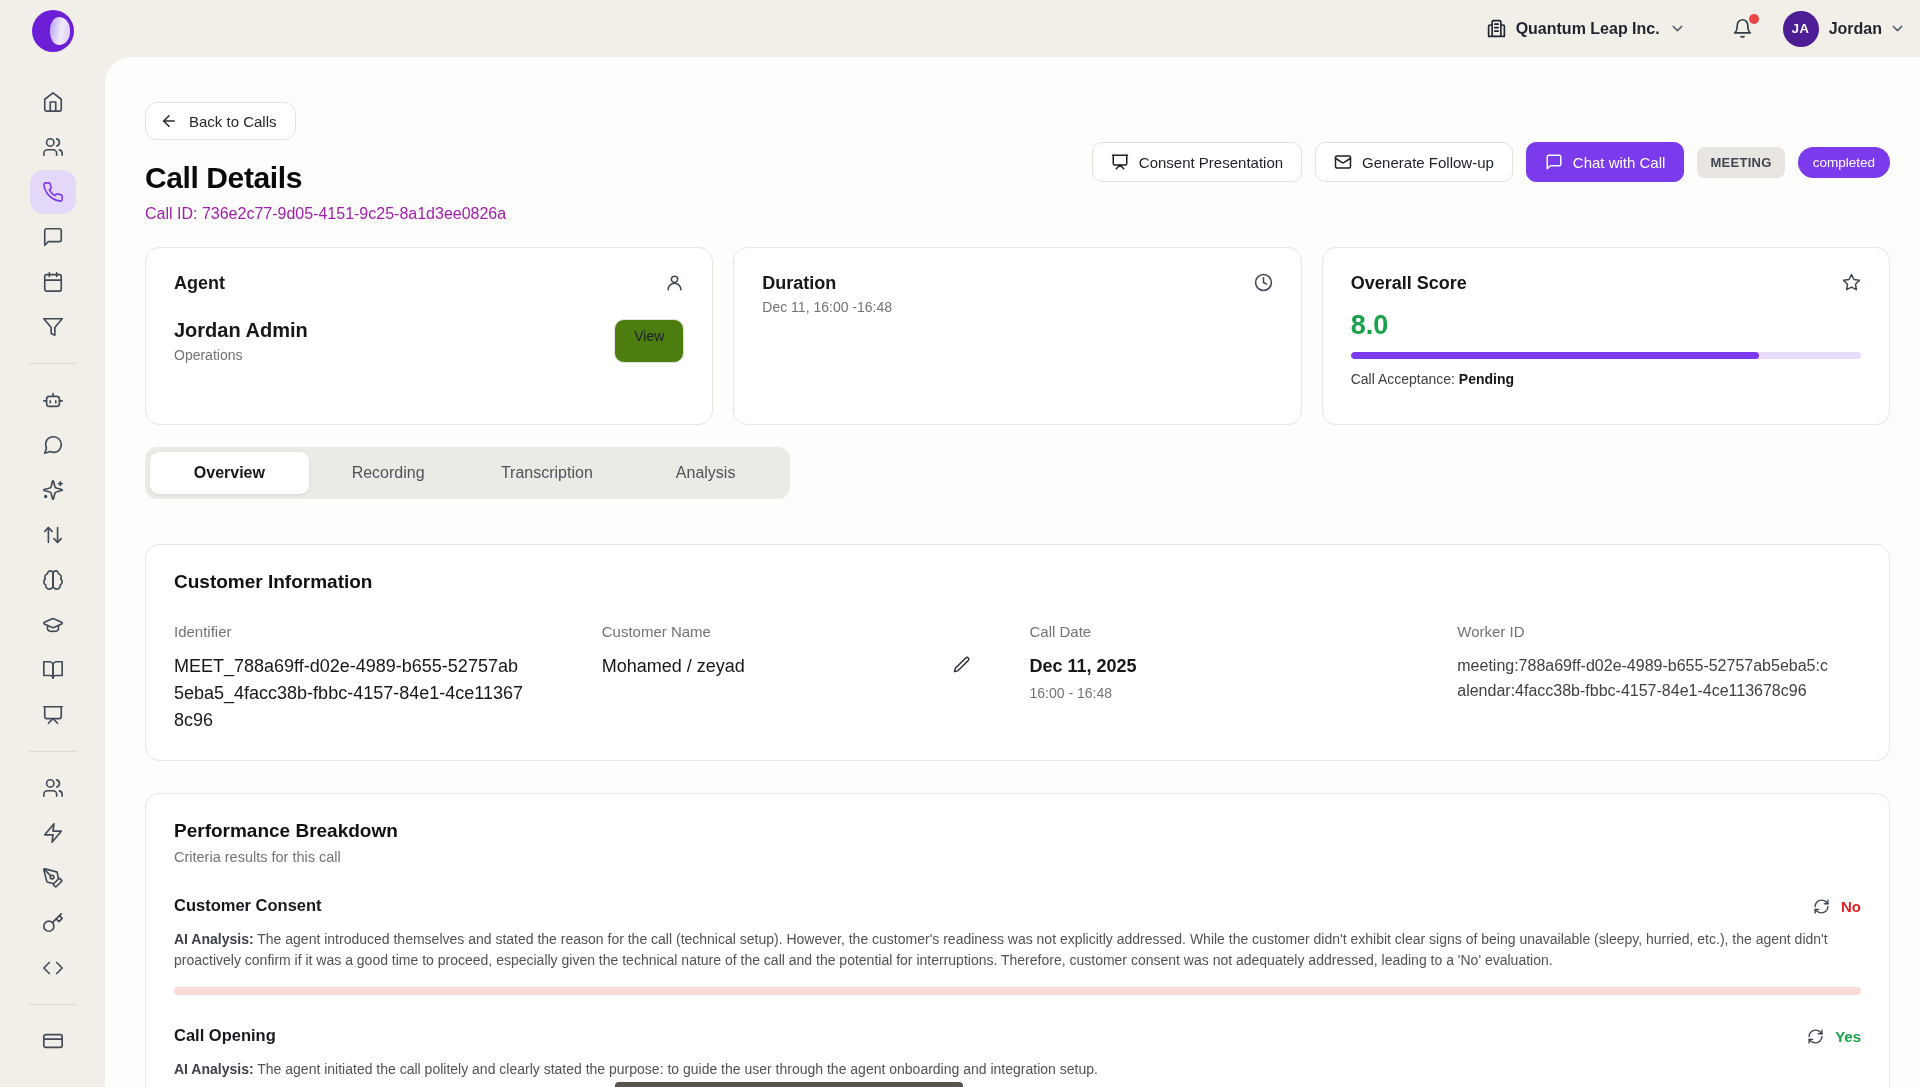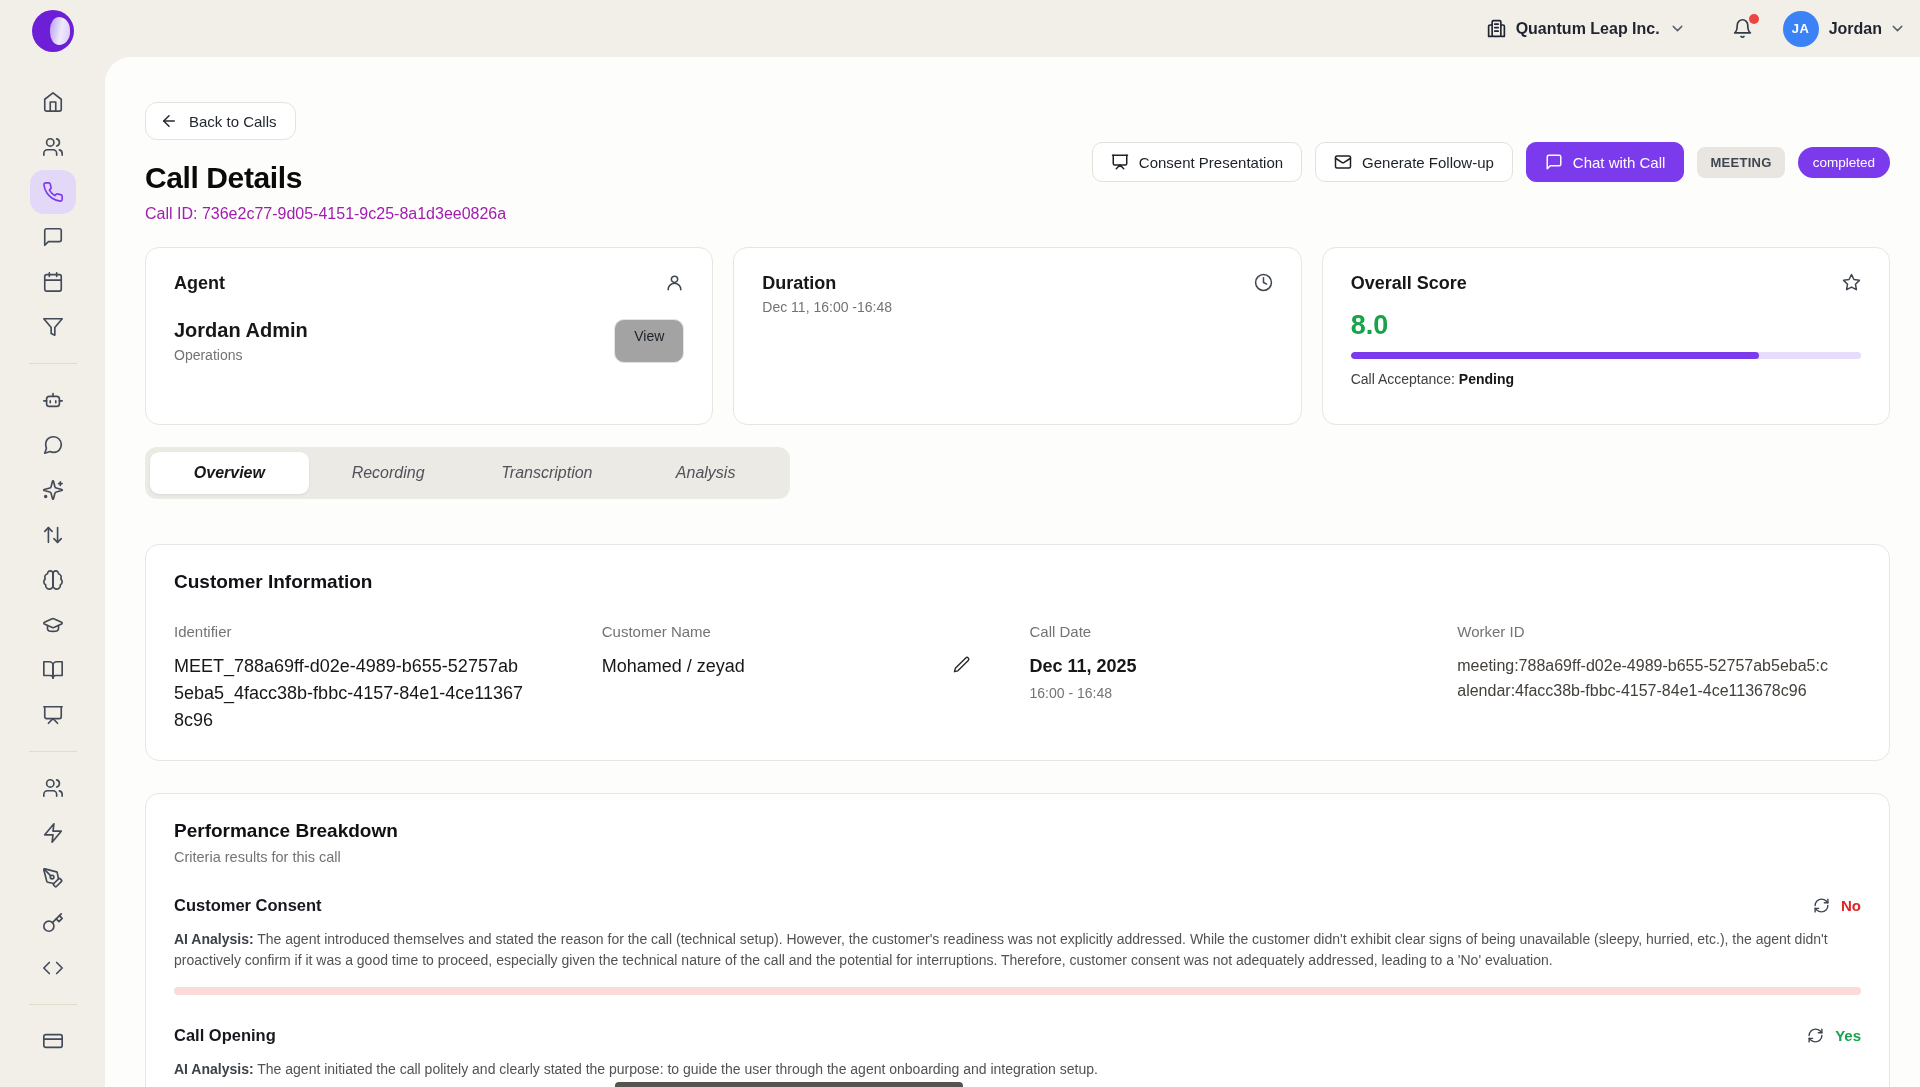--- a/index.html
+++ b/index.html
@@ -40,21 +40,21 @@
   
   .topbar {
     position:absolute; top:0; left:105px; right:0; height:57px;
     display:flex; align-items:center; justify-content:flex-end; padding-right:14px;
   }
   .org-switcher { display:flex; align-items:center; gap:9px; color:#1f2430; cursor:pointer; margin-right:46px; }
   .org-switcher .org-name { font-size:16px; font-weight:600; }
   .bell-wrap { position:relative; margin-right:30px; cursor:pointer; color:#333b46; }
   .bell-dot { position:absolute; top:-4px; right:-6px; width:10px; height:10px; border-radius:50%; background:#ef4444; }
   .avatar {
-    width:36px; height:36px; border-radius:50%; background:#3b82f6; color:#fff;
+    width:36px; height:36px; border-radius:50%; background:#4c1d95; color:#fff;
     font-size:13px; font-weight:700; display:flex; align-items:center; justify-content:center;
     margin-right:10px; cursor:pointer; letter-spacing:.5px;
   }
   .user-name { font-size:16px; font-weight:600; color:#1f2430; margin-right:7px; cursor:pointer; }
   .muted-chev { color:#58616d; }
 
   
   .main {
     position:absolute; left:105px; top:57px; right:0; height:1030px;
     background:#fdfdfc; border-top-left-radius:26px;
@@ -93,39 +93,39 @@
     flex:1; background:#fff; border:1px solid #e8e6e2; border-radius:14px;
     padding:25px 28px; height:178px;
   }
   .card-head { display:flex; align-items:flex-start; justify-content:space-between; }
   .card-title { font-size:18px; font-weight:600; color:#171717; }
   .card-icon { color:#3f4652; }
   .agent-body { margin-top:25px; display:flex; justify-content:space-between; }
   .agent-name { font-size:20px; font-weight:700; }
   .agent-role { font-size:14px; color:#737373; margin-top:5px; }
   .view-btn {
-    background:#a3a3a3; border:1px solid #e5e3df; border-radius:10px;
+    background:#4d7c0f; border:1px solid #e5e3df; border-radius:10px;
     padding:8px 19px; font-size:14px; font-weight:500; color:#1c2128; cursor:pointer;
   }
   .big-value { margin-top:21px; font-size:27px; font-weight:700; color:#0a0a0a; }
   .sub-value { margin-top:5px; font-size:14px; color:#737373; }
   .score-value { margin-top:16px; font-size:27px; font-weight:700; color:#16a34a; }
   .score-track { margin-top:11px; height:7px; border-radius:99px; background:#e7dcf9; overflow:hidden; }
   .score-fill { height:100%; border-radius:99px; background:#7c3aed; }
   .acceptance { margin-top:12px; font-size:14px; color:#404040; }
   .acceptance b { color:#171717; }
 
   
   .tabs {
     margin-top:22px; width:645px; display:flex;
     background:#eceae4; border-radius:12px; padding:5px;
   }
   .tab {
     flex:1; text-align:center; padding:12px 0; font-size:16px; color:#52525b;
-    border-radius:9px; cursor:pointer;font-style:italic;
+    border-radius:9px; cursor:pointer;
   }
   .tab.active { background:#fff; color:#18181b; font-weight:600; box-shadow:0 1px 3px rgba(0,0,0,.08); }
 
   
   .section-card {
     background:#fff; border:1px solid #e8e6e2; border-radius:14px;
     padding:26px 28px; margin-top:45px;
   }
   .section-title { font-size:19px; font-weight:600; color:#0f1115; }
   .info-grid { margin-top:30px; display:grid; grid-template-columns:repeat(4,1fr); gap:24px; }
@@ -135,21 +135,21 @@
   .name-row { display:flex; align-items:flex-start; justify-content:space-between; padding-right:34px; }
   .edit-icon { color:#26292e; cursor:pointer; margin-top:2px; }
   .date-value { font-weight:700; }
   .time-value { margin-top:5px; font-size:14px; color:#737373; }
   .worker-value { margin-top:14px; font-size:16px; color:#44403c; max-width:372px; word-break:break-all; line-height:1.55; }
 
   
   .perf-card { margin-top:32px; padding-bottom:40px; }
   .section-sub { margin-top:7px; font-size:14.5px; color:#737373; }
   .criterion { margin-top:31px; }
-  .crit-head { display:flex; align-items:center; justify-content:space-between; }
+  .crit-head { display:flex; align-items:flex-end; justify-content:space-between; }
   .crit-name { font-size:16.5px; font-weight:600; color:#16181d; }
   .crit-result { display:flex; align-items:center; gap:11px; }
   .refresh-icon { color:#3f4652; cursor:pointer; }
   .result-text { font-size:15px; font-weight:700; }
   .result-no { color:#dc2626; }
   .result-yes { color:#16a34a; }
   .analysis { margin-top:14px; font-size:14px; color:#525252; line-height:1.52; max-width:1700px; }
   .analysis .a-label { font-weight:600; color:#3c4148; }
   .consent-bar { margin-top:15px; height:8px; border-radius:99px; background:#fbdada; }
 

